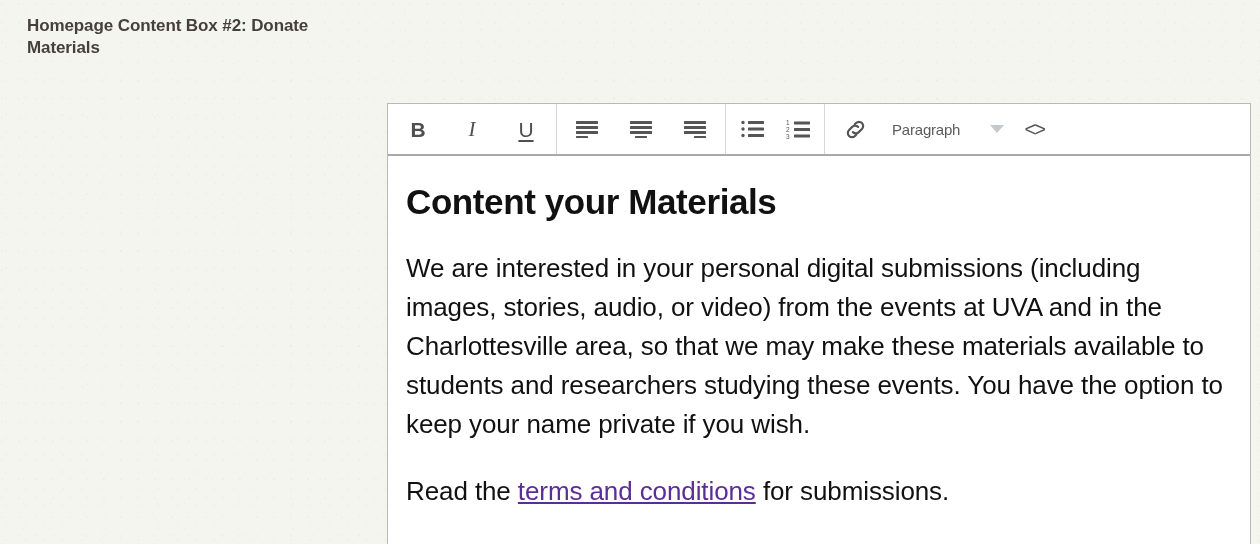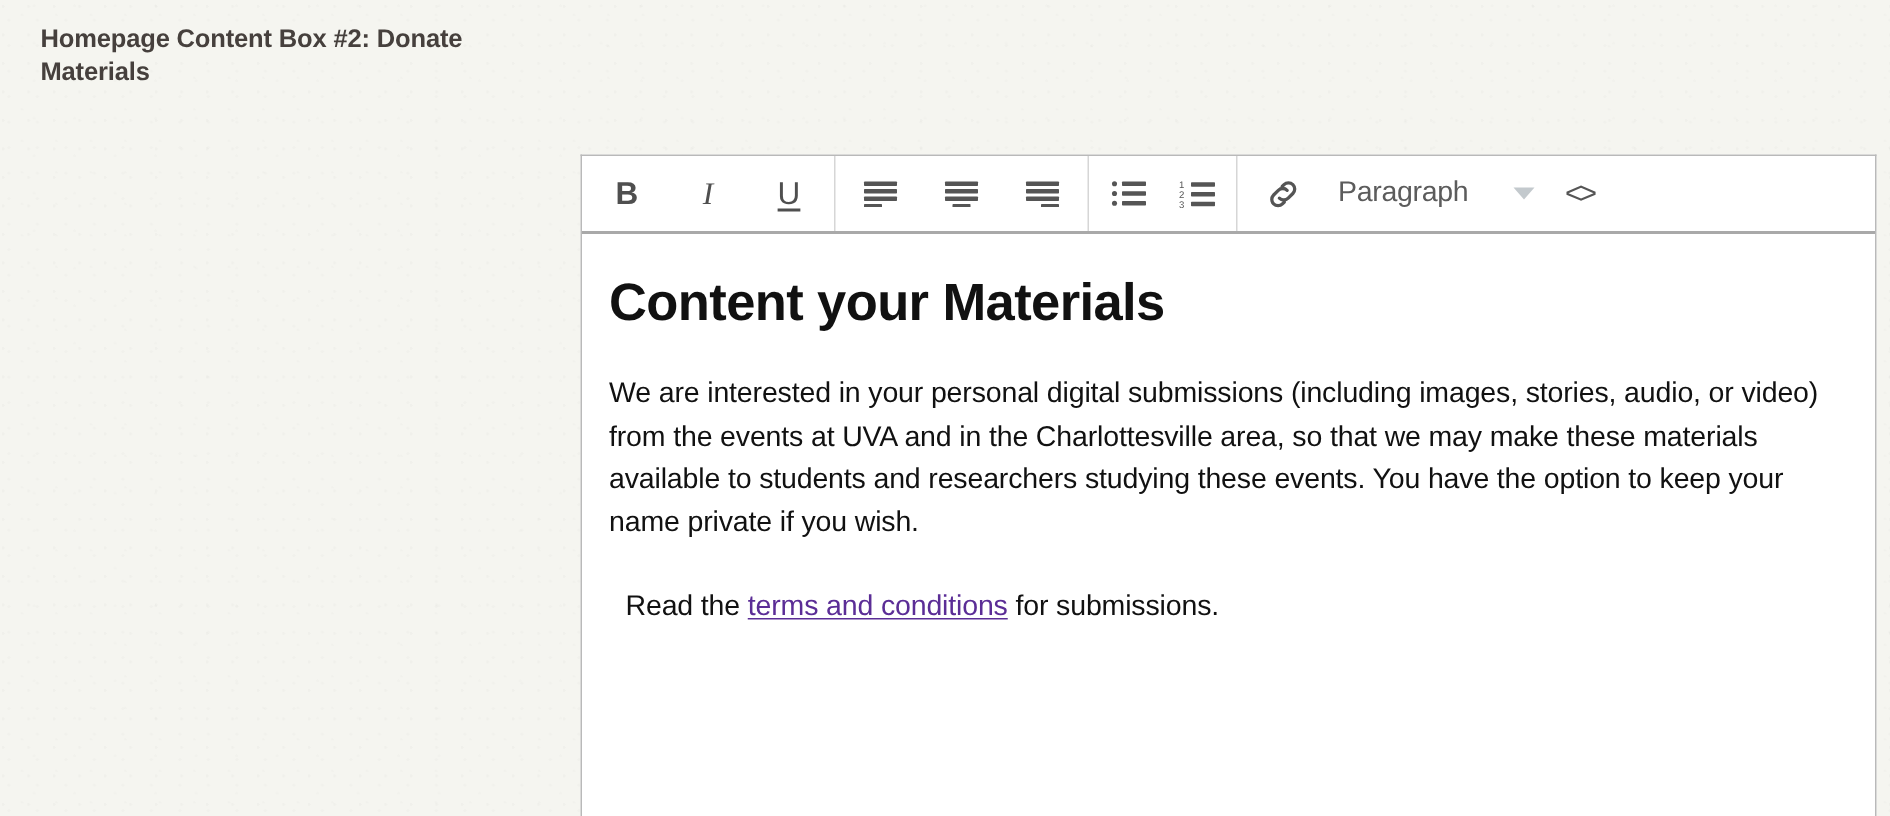--- a/index.html
+++ b/index.html
@@ -119,21 +119,21 @@
   .glyph-u { text-decoration: underline; text-underline-offset: 3px; font-family: "Liberation Sans", sans-serif; }
 
   .dropdown {
     display: flex;
     align-items: center;
     height: 50px;
     padding: 0 4px 0 10px;
     cursor: pointer;
   }
   .dropdown-label {
-    font-size: 19px;
+    font-size: 15px;
     color: #5c5c5c;
     letter-spacing: -0.2px;
   }
   .caret {
     width: 0; height: 0;
     border-left: 7px solid transparent;
     border-right: 7px solid transparent;
     border-top: 8px solid #c3c9cd;
     margin-left: 30px;
   }
@@ -163,28 +163,28 @@
   .doc-heading {
     font-size: 35px;
     font-weight: bold;
     color: #111111;
     margin: 0 0 28px 0;
     line-height: 1.12;
     letter-spacing: -0.4px;
   }
 
   .doc-para {
-    font-size: 19px;
+    font-size: 26px;
     line-height: 1.5;
     color: #111111;
     margin: 0 0 28px 0;
     letter-spacing: -0.1px;
     max-width: 840px;
   }
-  .doc-para.last { margin-bottom: 0; margin-left: 11px; }
+  .doc-para.last { margin-bottom: 0; }
 
   .doc-link {
     color: #5b2d96;
     text-decoration: underline;
     text-underline-offset: 2px;
     cursor: pointer;
   }
 
   
   .icon-svg { display: block; }

